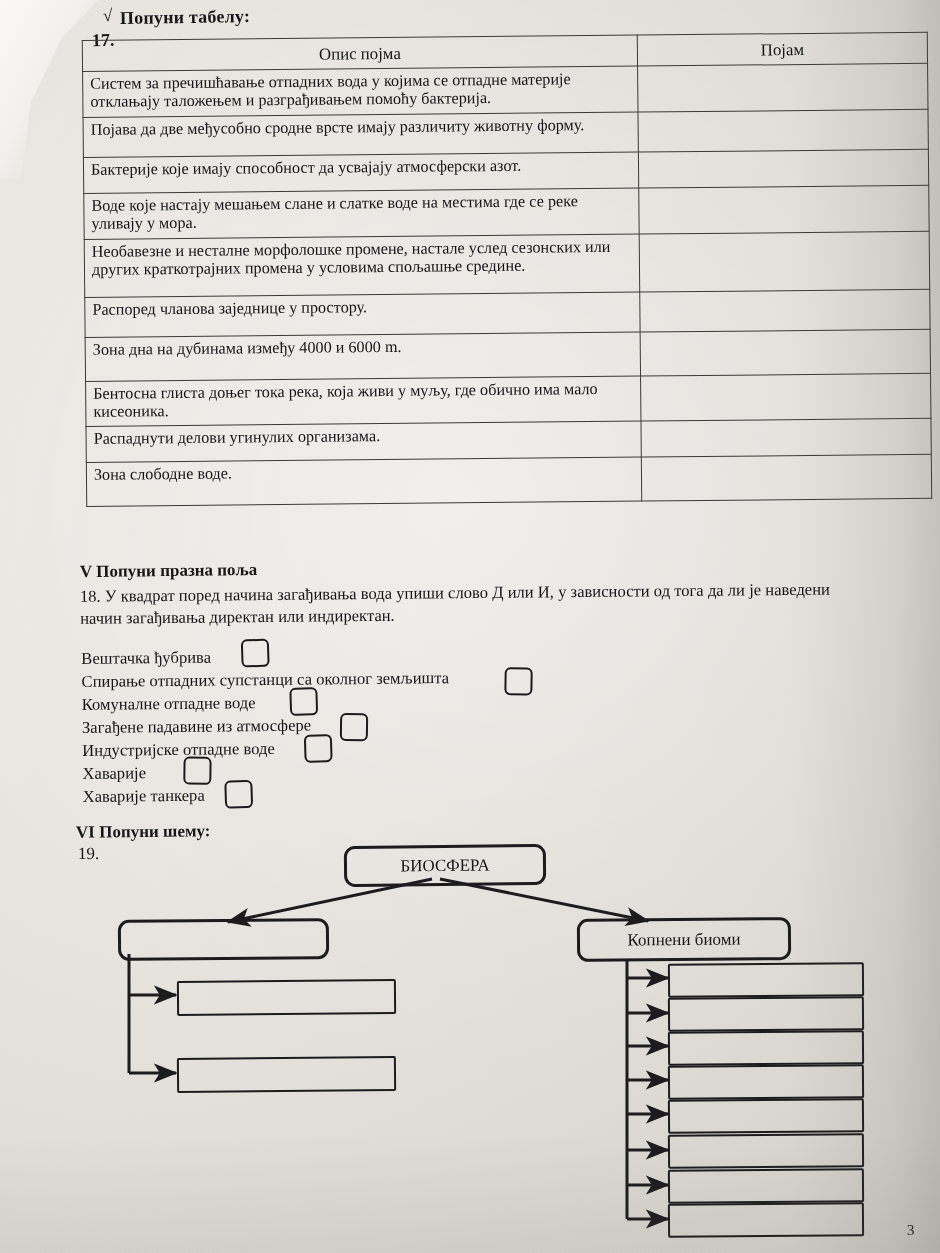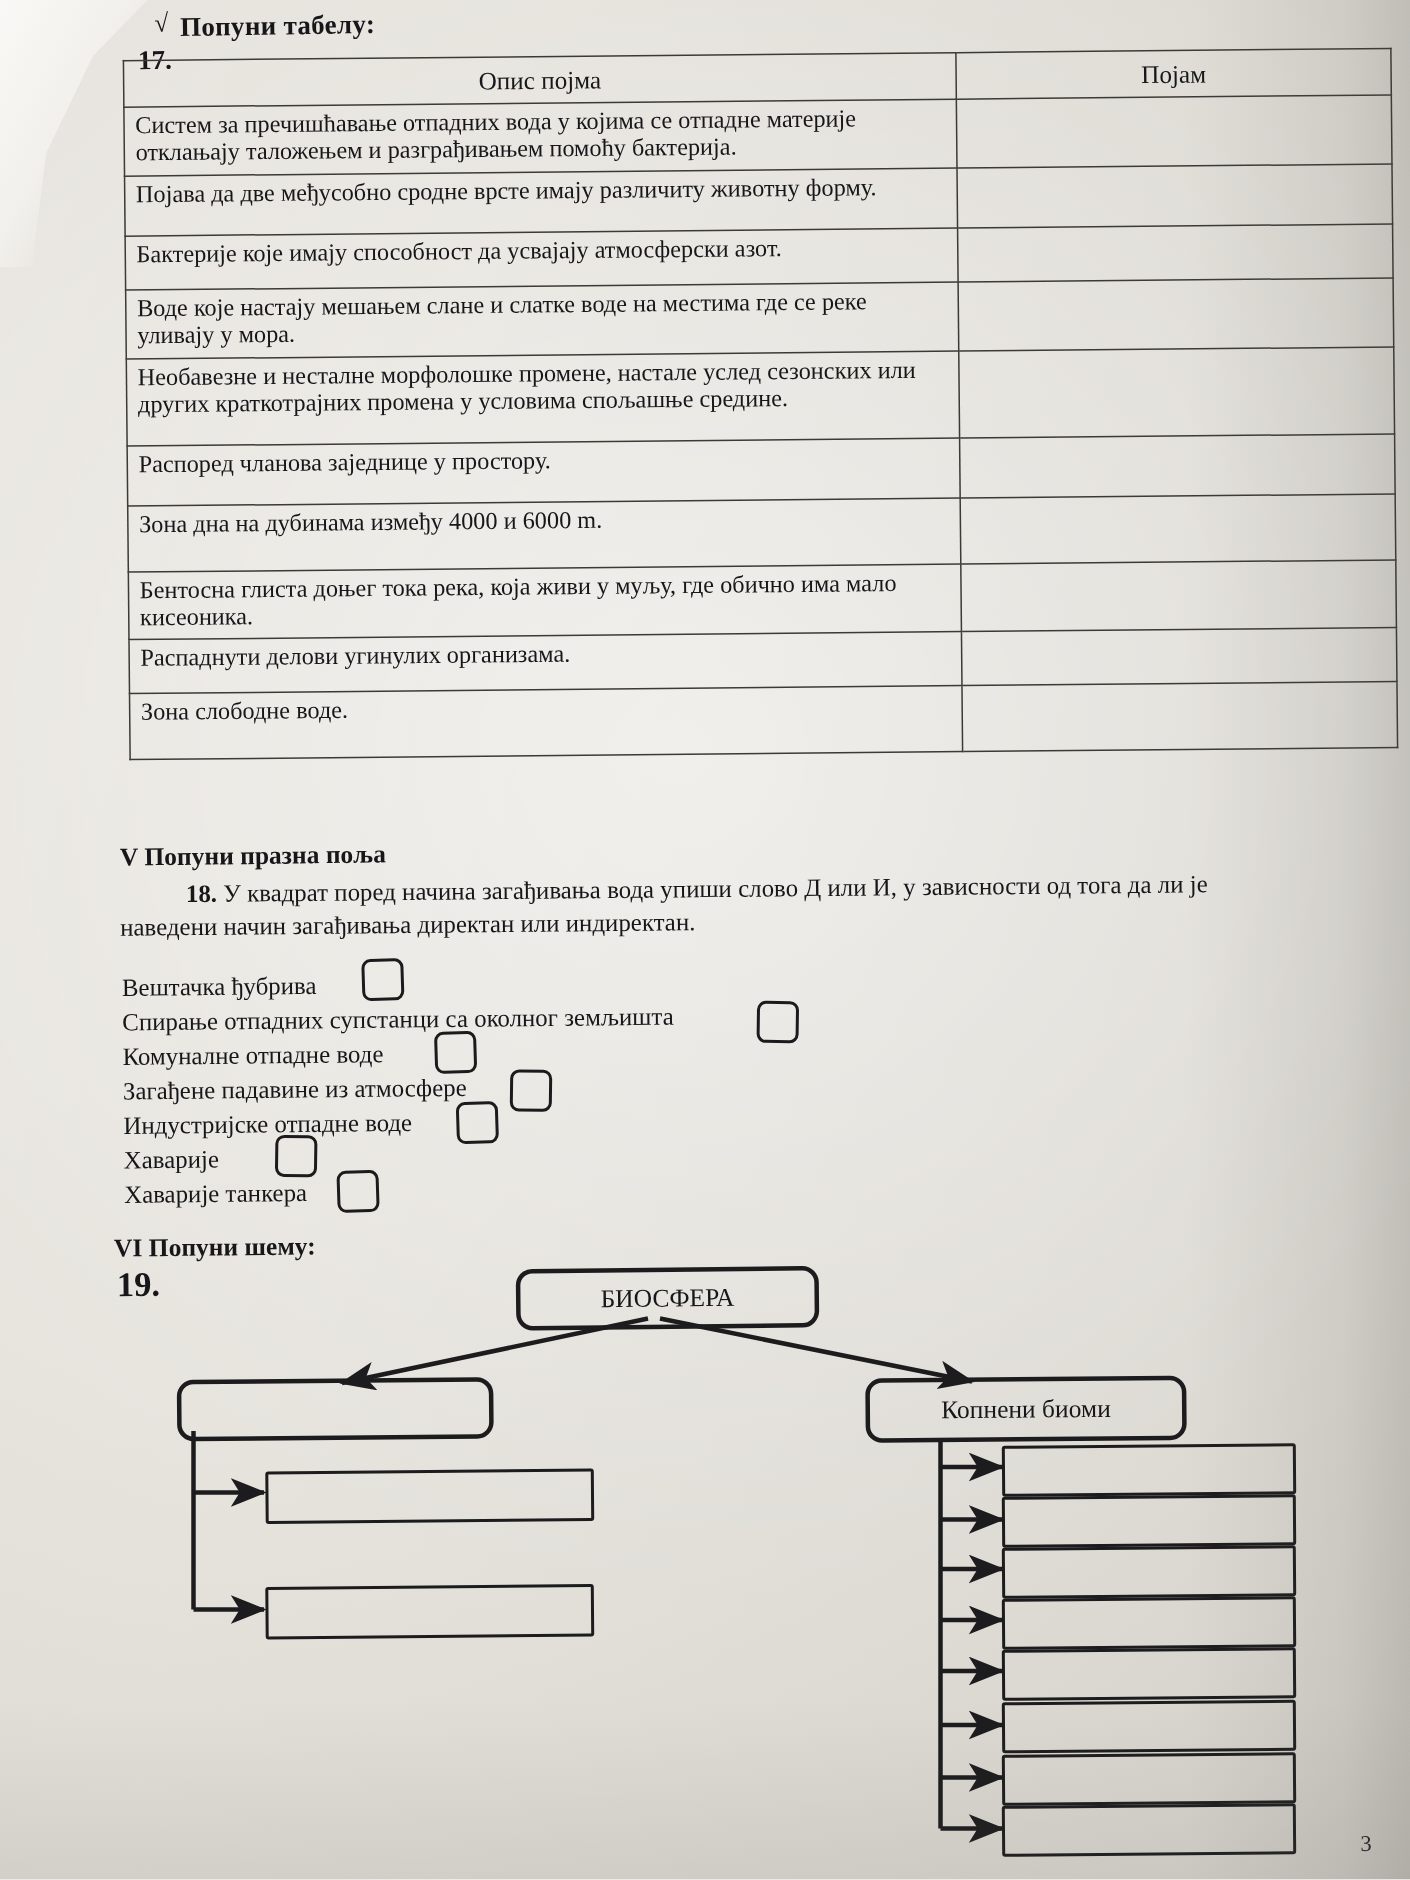--- a/index.html
+++ b/index.html
@@ -108,21 +108,21 @@
     font-size: 17px; font-weight: bold;
     transform: rotate(-0.7deg);
   }
   #q18-block {
     left: 80px; top: 582px;
     width: 790px;
     font-size: 16.6px;
     line-height: 1.35;
     transform: rotate(-0.55deg);
   }
-  #q18-block b { font-weight: bold; margin-left: 44px; }
+  #q18-block b { font-weight: normal; }
 
   
   #poll-list {
     left: 82px; top: 646px;
     width: 560px;
     transform: rotate(-0.6deg);
   }
   .poll-row {
     position: relative;
     height: 23px;
@@ -139,21 +139,21 @@
   }
 
   
   #sec6-title {
     left: 76px; top: 822px;
     font-size: 17px; font-weight: bold;
     transform: rotate(-0.6deg);
   }
   #q19-num {
     left: 78px; top: 844px;
-    font-size: 23px; font-weight: bold;
+    font-size: 17px; font-weight: normal;
     transform: rotate(-0.6deg);
     text-align: right;
   }
 
   #scheme {
     left: 0; top: 0; width: 940px; height: 1253px;
     pointer-events: none;
   }
   .node {
     position: absolute;

